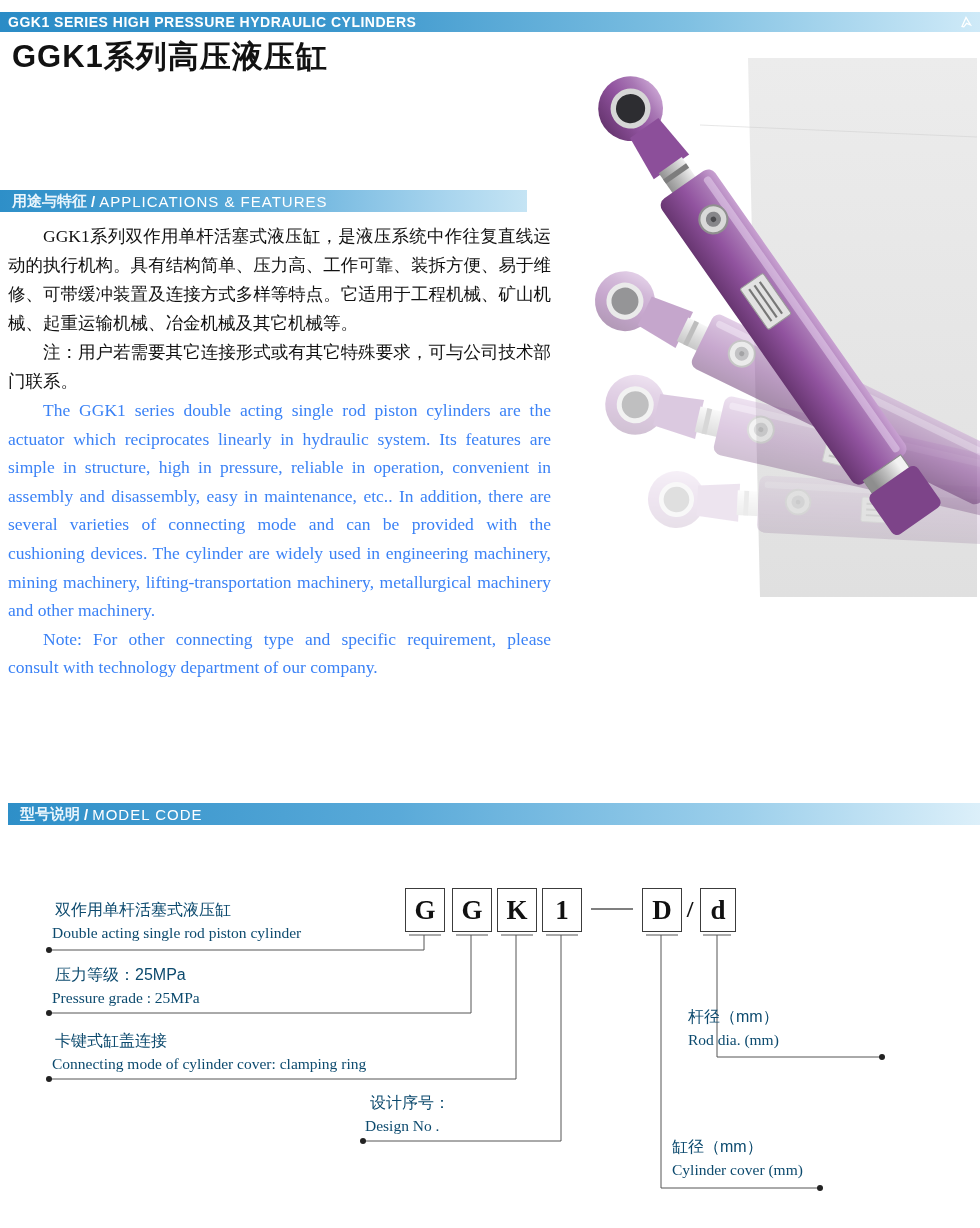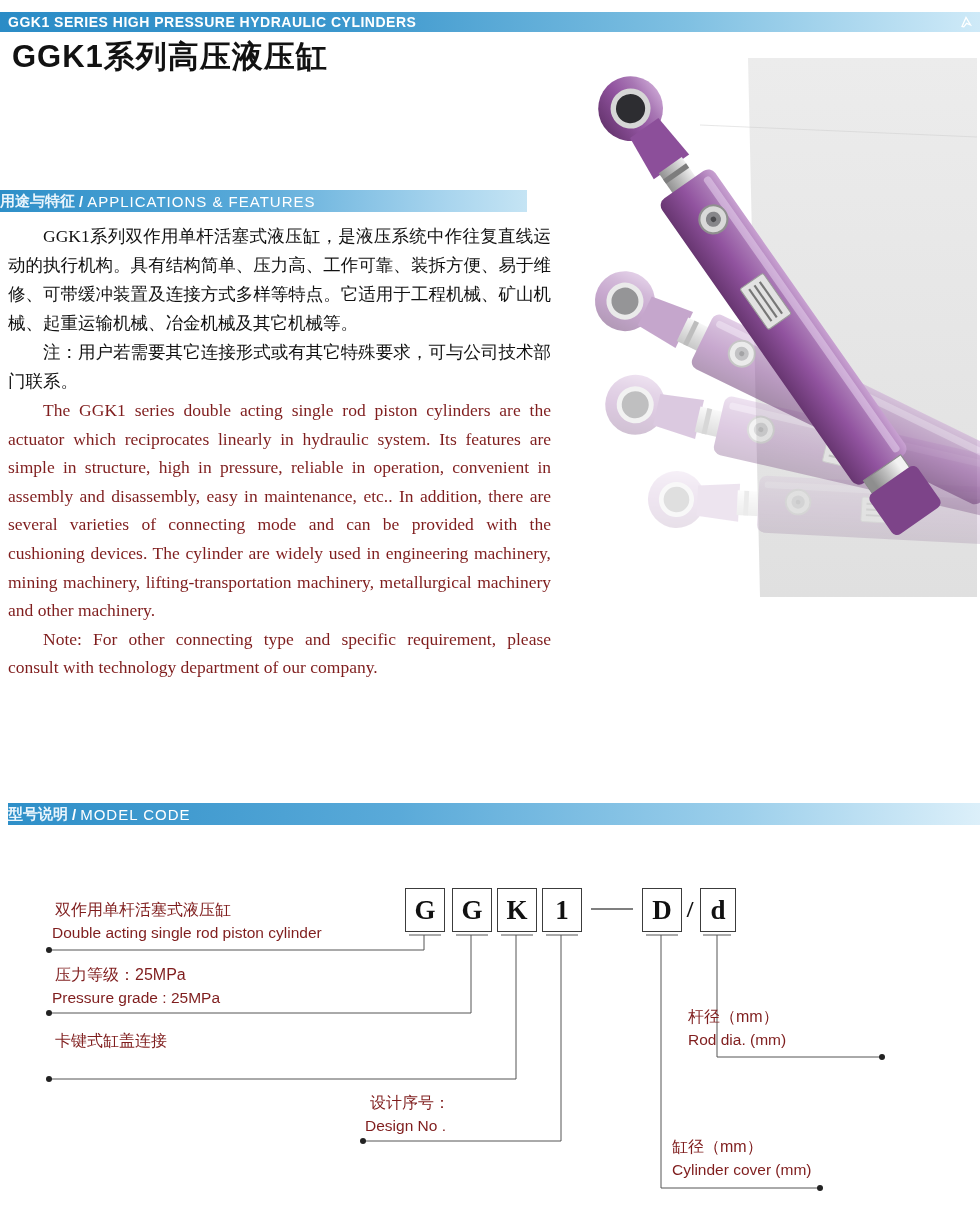--- a/index.html
+++ b/index.html
@@ -11,49 +11,49 @@
       display:flex;align-items:center;}
   .top-banner .t{color:#ffffff;font-weight:bold;font-size:14px;letter-spacing:.5px;
       padding-left:8px;white-space:nowrap;}
   .banner-icon{position:absolute;right:6px;top:2px;}
   
   .page-title{position:absolute;left:12px;top:36px;margin:0;font-size:31px;font-weight:bold;
       color:#121212;letter-spacing:1px;font-family:"Liberation Sans",sans-serif;}
   
   .sec-header{position:absolute;height:22px;display:flex;align-items:center;
       color:#fff;font-size:15px;white-space:nowrap;}
-  .sec-header .zh{color:#eaf5fc;font-weight:bold;padding-left:0;}
+  .sec-header .zh{color:#eaf5fc;font-weight:bold;padding-left:12px;}
   .sec-header .sep{color:#ffffff;font-weight:bold;padding:0 4px;}
   .sec-header .en{color:#ffffff;font-weight:normal;letter-spacing:1px;}
   .sec1{left:0;top:190px;width:527px;
       background:linear-gradient(to right,#2e8fc8 0%,#56a8d8 45%,#a9d5ee 85%,#c5e4f4 100%);}
   .sec2{left:8px;top:803px;width:976px;
       background:linear-gradient(to right,#2e8fc8 0%,#5aaad9 40%,#9ccfeb 75%,#ddf0fa 100%);}
   
   .zh-text{position:absolute;left:8px;top:222px;width:543px;
       font-family:"Liberation Serif",serif;font-size:17.5px;line-height:29px;color:#111;
       text-align:justify;}
   .zh-text p{margin:0;text-indent:2em;}
   .en-text{position:absolute;left:8px;top:396px;width:543px;
-      font-family:"Liberation Serif",serif;font-size:17.5px;line-height:28.6px;color:#7f1d1d;
+      font-family:"Liberation Serif",serif;font-size:17.5px;line-height:28.6px;color:#3b82f6;
       text-align:justify;}
   .en-text p{margin:0;text-indent:2em;}
   
   .product-photo{position:absolute;left:560px;top:50px;}
   
   .diagram{position:absolute;left:0;top:860px;width:980px;height:360px;}
   .diagram-lines{position:absolute;left:0;top:0;}
   .code-box{position:absolute;top:28px;width:38px;height:42px;border:1px solid #3c3c3c;
       background:#fff;display:flex;align-items:center;justify-content:center;
       font-family:"Liberation Serif",serif;font-weight:bold;font-size:27px;color:#111;}
   .code-slash{position:absolute;top:28px;width:18px;height:42px;display:flex;align-items:center;
       justify-content:center;font-family:"Liberation Serif",serif;font-weight:bold;font-size:24px;color:#111;}
-  .dlabel{position:absolute;white-space:nowrap;color:#7f1d1d;}
+  .dlabel{position:absolute;white-space:nowrap;color:#0c4a6e;}
   .dlabel.zh{font-family:"Liberation Sans",sans-serif;font-size:16px;}
-  .dlabel.en{font-family:Liberation Sans, sans-serif;font-size:15.5px;}
+  .dlabel.en{font-family:Liberation Serif, serif;font-size:15.5px;}
   .ralign{}
 </style>
 </head>
 <body>
 
 <div class="page">
 
   <div class="top-banner">
     <span class="t">GGK1 SERIES HIGH PRESSURE HYDRAULIC CYLINDERS</span>
     <svg class="banner-icon" width="16" height="16" viewBox="0 0 16 16">
@@ -175,20 +175,21 @@
     <div class="code-slash" style="left:681px">/</div>
     <div class="code-box" style="left:700px;width:34px">d</div>
 
     <div class="dlabel zh" style="left:55px;top:40px">双作用单杆活塞式液压缸</div>
     <div class="dlabel en" style="left:52px;top:64px">Double acting single rod piston cylinder</div>
 
     <div class="dlabel zh" style="left:55px;top:105px">压力等级：25MPa</div>
     <div class="dlabel en" style="left:52px;top:129px">Pressure grade : 25MPa</div>
 
     <div class="dlabel zh" style="left:55px;top:171px">卡键式缸盖连接</div>
+    <div class="dlabel en" style="left:52px;top:195px">Connecting mode of cylinder cover: clamping ring</div>
 
     <div class="dlabel zh" style="left:370px;top:233px">设计序号：</div>
     <div class="dlabel en" style="left:365px;top:257px">Design No .</div>
 
     <div class="dlabel zh ralign" style="left:688px;top:147px;width:192px">杆径（mm）</div>
     <div class="dlabel en ralign" style="left:688px;top:171px;width:192px">Rod dia. (mm)</div>
 
     <div class="dlabel zh" style="left:672px;top:277px">缸径（mm）</div>
     <div class="dlabel en" style="left:672px;top:301px">Cylinder cover  (mm)</div>
   </div>

